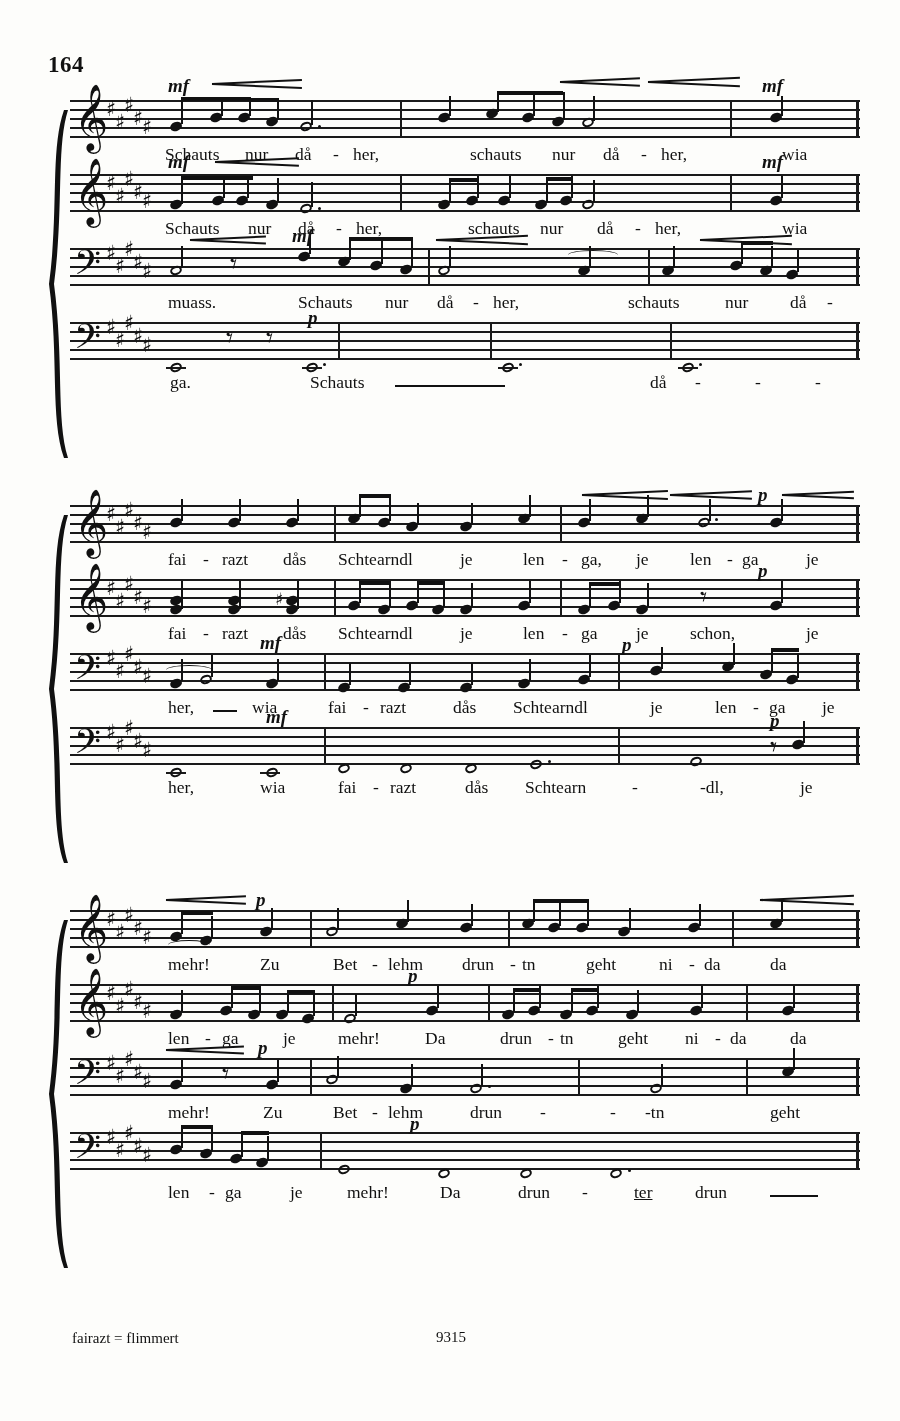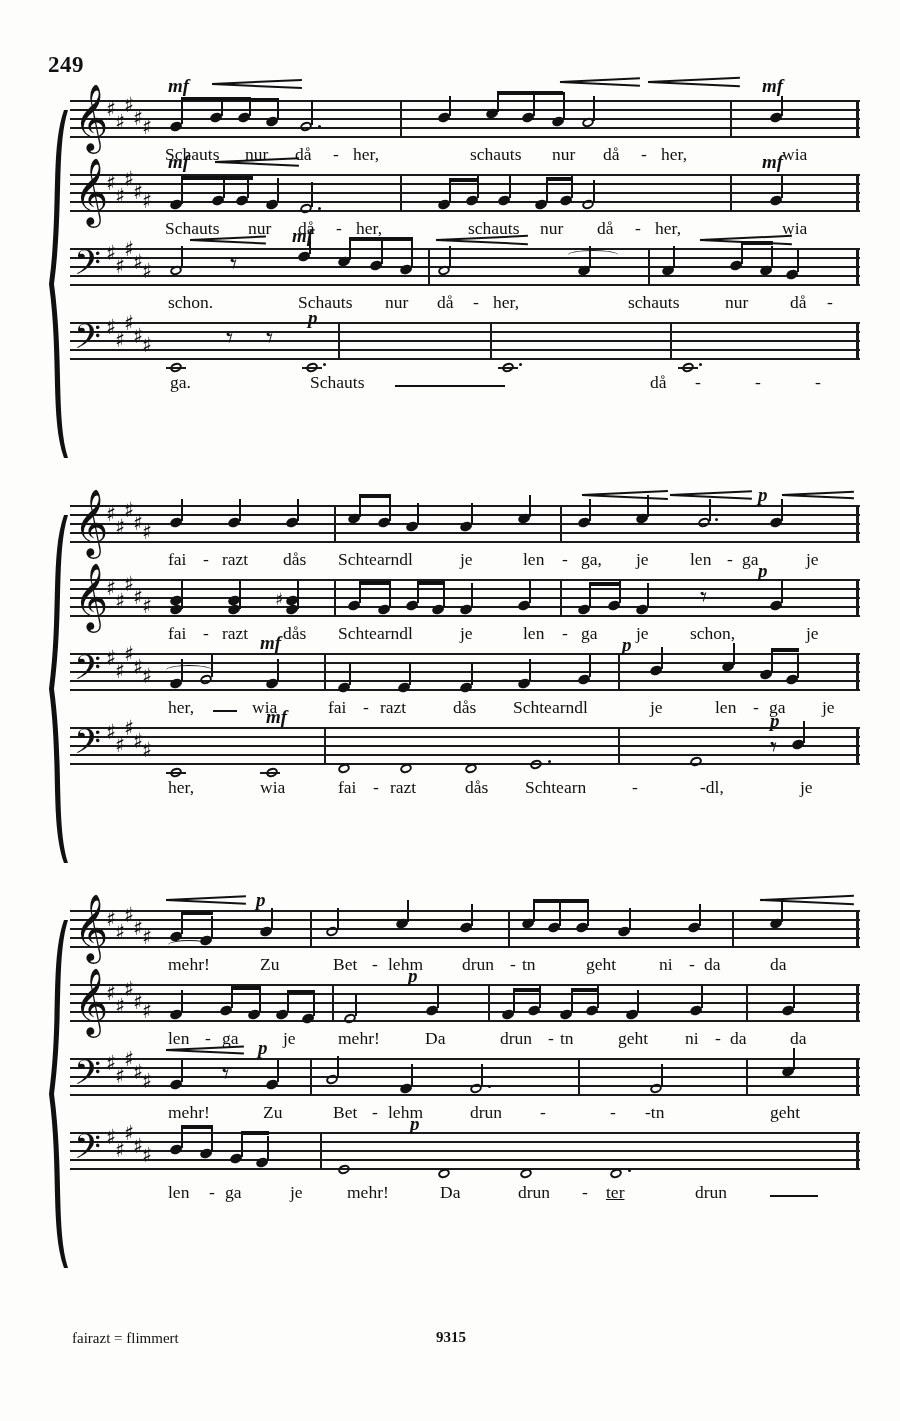--- a/index.html
+++ b/index.html
@@ -230,30 +230,30 @@
     left: 72px;
     top: 1330px;
     font-family: "Liberation Serif", serif;
     font-size: 15px;
   }
   .plate {
     position: absolute;
     left: 436px;
     top: 1329px;
     font-family: "Liberation Serif", serif;
-    font-weight: bold;
+    font-weight: normal;
     font-size: 15px;
   }
 </style>
 </head>
 <body>
 
 <div class="page">
 
-  <div class="page-number">249</div>
+  <div class="page-number">164</div>
 
   <div class="system" id="system-0">
     <div class="brace">
       <svg width="22" height="352" viewBox="0 0 22 352">
         <path d="M20 2 C8 40, 16 100, 6 176 C16 252, 8 312, 20 350 L16 350 C2 310, 11 250, 1 176 C11 102, 2 42, 16 2 Z" fill="#111"></path>
       </svg>
     </div>
 
     <div class="staff-block">
       <div class="staff">
@@ -454,21 +454,21 @@
         <div class="nh" style="left:660px; top:13px;"></div>
           <div class="stem" style="left:671px; top:-6px; height:22px;"></div>
         <div class="nh" style="left:690px; top:18px;"></div>
           <div class="stem" style="left:701px; top:-2px; height:22px;"></div>
         <div class="flagbeam" style="left:671px; top:-7px; width:32px;"></div>
         <div class="nh" style="left:716px; top:22px;"></div>
           <div class="stem" style="left:727px; top:2px; height:22px;"></div>
         <div class="barline heavy" style="left:786px;"></div>
       </div>
       <div class="lyrics">
-        <span class="syl" style="left:98px;">schon.</span>
+        <span class="syl" style="left:98px;">muass.</span>
         <span class="syl" style="left:228px;">Schauts</span>
         <span class="syl" style="left:315px;">nur</span>
         <span class="syl" style="left:367px;">då</span>
         <span class="syl" style="left:403px;">-</span>
         <span class="syl" style="left:423px;">her,</span>
         <span class="syl" style="left:558px;">schauts</span>
         <span class="syl" style="left:655px;">nur</span>
         <span class="syl" style="left:720px;">då</span>
         <span class="syl" style="left:757px;">-</span>
       </div>
@@ -1039,21 +1039,21 @@
       </div>
       <div class="lyrics" style="height:34px;">
         <span class="syl" style="left:98px; top:6px;">len</span>
         <span class="syl" style="left:139px; top:6px;">-</span>
         <span class="syl" style="left:155px; top:6px;">ga</span>
         <span class="syl" style="left:220px; top:6px;">je</span>
         <span class="syl" style="left:277px; top:6px;">mehr!</span>
         <span class="syl" style="left:370px; top:6px;">Da</span>
         <span class="syl" style="left:448px; top:6px;">drun</span>
         <span class="syl" style="left:512px; top:6px;">-</span>
-        <span class="syl" style="left:536px; top:6px;text-decoration:underline;">ter</span>
+        <span class="syl" style="left:564px; top:6px;text-decoration:underline;">ter</span>
         <span class="syl" style="left:625px; top:6px;">drun</span>
         <span class="ext" style="left:700px; top:19px; width:48px;"></span>
       </div>
     </div>
   </div>
 
   <div class="footnote">fairazt = flimmert</div>
   <div class="plate">9315</div>
 
 </div>

